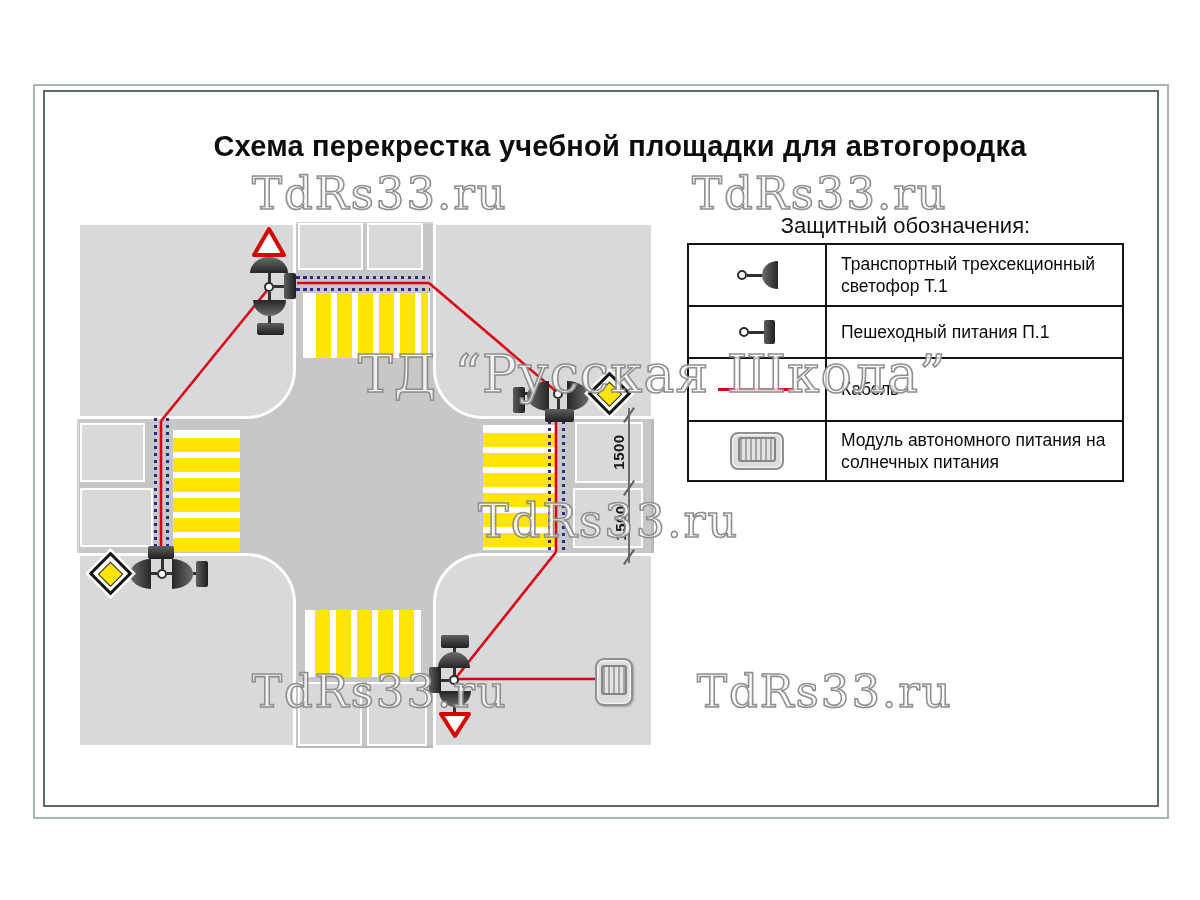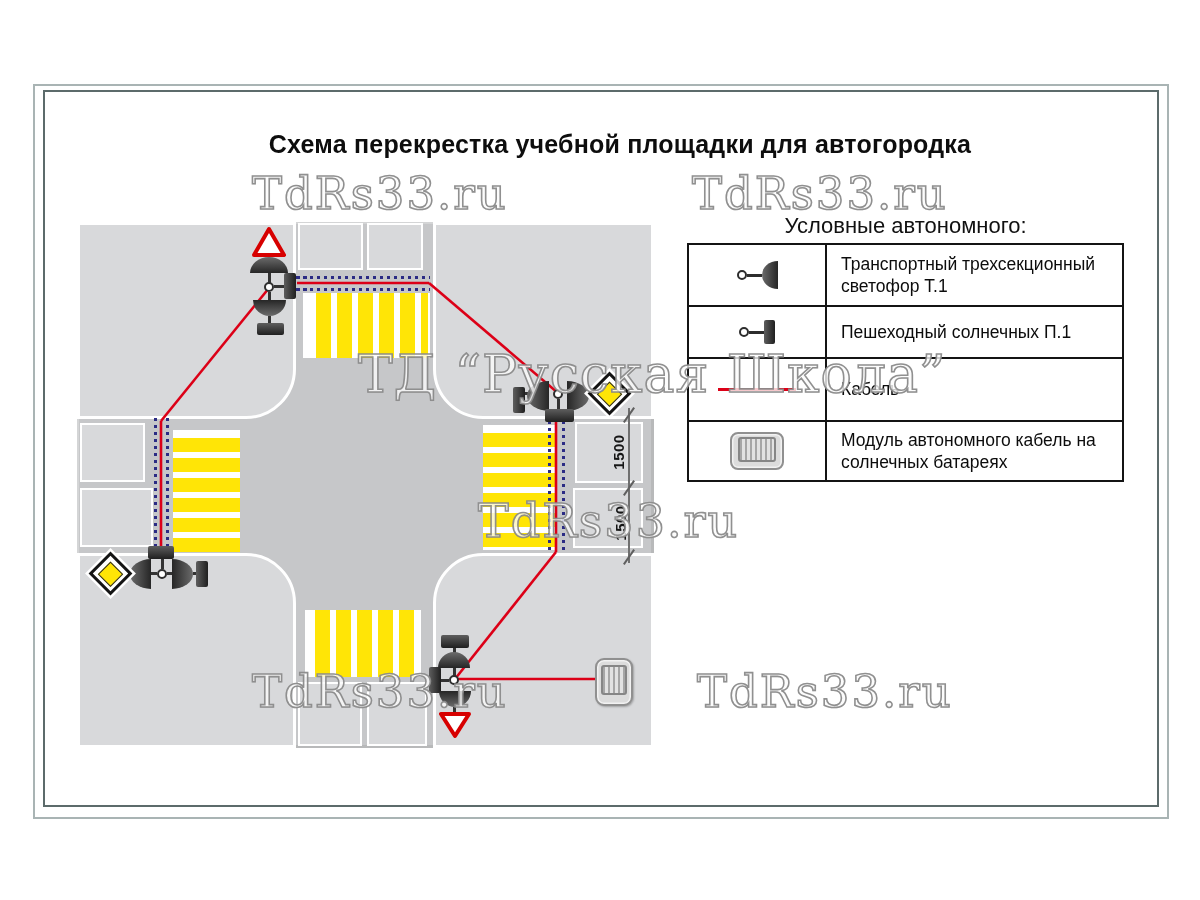--- a/index.html
+++ b/index.html
@@ -9,21 +9,21 @@
     font-family: "Liberation Sans", sans-serif; overflow: hidden;
   }
   
   .frame-outer { position:absolute; left:33px; top:84px; width:1136px; height:735px;
     border:2px solid var(--frame-outer,#a9b4b4); }
   .frame-inner { position:absolute; left:43px; top:90px; width:1116px; height:717px;
     border:2px solid var(--frame-inner,#5c6b6b); }
 
   
   .title { position:absolute; left:160px; top:130px; width:920px; text-align:center;
-    font-size:25px; font-weight:bold; color:#0d0d0d; letter-spacing:.2px; }
+    font-size:29px; font-weight:bold; color:#0d0d0d; letter-spacing:.2px; }
   .legend-header { position:absolute; left:687px; top:213px; width:437px; text-align:center;
     font-size:22px; color:#111; }
 
   
   .diagram { position:absolute; left:77px; top:222px; width:577px; height:526px;
     background: var(--road,#c6c7c9);
     box-shadow: inset -3px -3px 0 rgba(0,0,0,.07), inset 2px 2px 0 rgba(255,255,255,.25); }
   .quad { position:absolute; background:var(--block,#d8d9db); border:3px solid #fff; }
   .blk  { position:absolute; background:var(--block,#d8d9db); border:2px solid #fff; }
   .xw   { position:absolute; background:#fff; }
@@ -93,21 +93,21 @@
 </style>
 </head>
 <body>
 
 <div class="page">
 
   <div class="frame-outer"></div>
   <div class="frame-inner"></div>
 
   <div class="title">Схема перекрестка учебной площадки для автогородка</div>
-  <div class="legend-header">Условные автономного:</div>
+  <div class="legend-header">Защитный обозначения:</div>
 
   <div class="diagram">
 
     <div class="quad" style="left:0;top:0;width:219px;height:197px;border-bottom-right-radius:50px;"></div>
     <div class="quad" style="left:356px;top:0;width:221px;height:197px;border-bottom-left-radius:50px;"></div>
     <div class="quad" style="left:0;top:331px;width:219px;height:195px;border-top-right-radius:50px;"></div>
     <div class="quad" style="left:356px;top:331px;width:221px;height:195px;border-top-left-radius:50px;"></div>
 
     <div class="blk" style="left:221px;top:1px;width:65px;height:47px;"></div>
     <div class="blk" style="left:290px;top:1px;width:56px;height:47px;"></div>
@@ -219,39 +219,39 @@
           <span>Транспортный трехсекционный светофор Т.1</span>
         </div>
     </div>
     <div class="lrow" style="height:52px;">
       <div class="licon">
         <span class="ic-ring"></span>
           <span class="ic-line"></span>
           <span class="ic-rect"></span>
       </div>
       <div class="ltext">
-          <span>Пешеходный солнечных П.1</span>
+          <span>Пешеходный питания П.1</span>
         </div>
     </div>
     <div class="lrow" style="height:63px;">
       <div class="licon">
         <span class="ic-cable"></span>
       </div>
       <div class="ltext">
           <span>Кабель</span>
         </div>
     </div>
     <div class="lrow" style="height:60px;">
       <div class="licon">
         <span class="ic-solar">
             <span class="panel"></span>
           </span>
       </div>
       <div class="ltext">
-          <span>Модуль автономного кабель на солнечных батареях</span>
+          <span>Модуль автономного питания на солнечных питания</span>
         </div>
     </div>
   </div>
 
   <div class="wm" style="left:252px;top:167px;font-size:45px;">TdRs33.ru</div>
   <div class="wm" style="left:692px;top:167px;font-size:45px;">TdRs33.ru</div>
   <div class="wm" style="left:358px;top:344px;font-size:52px;letter-spacing:1px;">ТД “Русская Школа”</div>
   <div class="wm" style="left:478px;top:494px;font-size:46px;">TdRs33.ru</div>
   <div class="wm" style="left:252px;top:665px;font-size:45px;">TdRs33.ru</div>
   <div class="wm" style="left:697px;top:665px;font-size:45px;">TdRs33.ru</div>

